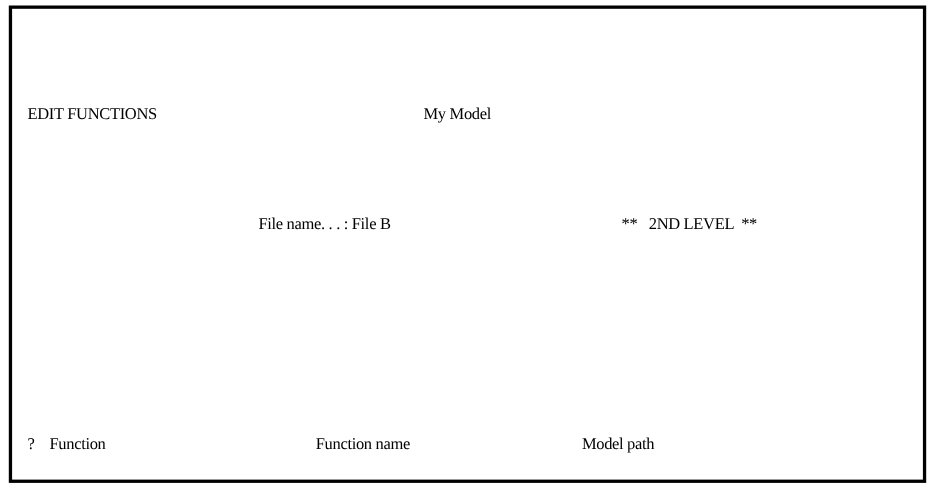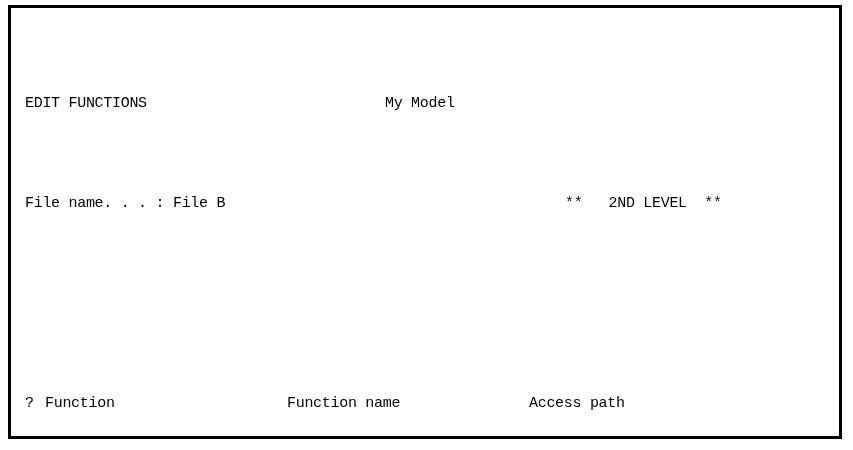--- a/index.html
+++ b/index.html
@@ -28,21 +28,21 @@
 
   
   .term {
     position: absolute;
     left: 0;
     top: 0;
     width: 828px;
     height: 428px;
     padding: 6px 0 0 0;
     box-sizing: border-box;
-    font-family: Liberation Mono, monospace;
+    font-family: Liberation Serif, serif;
     font-size: 15px;
     line-height: 20px;
     color: #000000;
     letter-spacing: -0.30px;
     white-space: pre;
   }
 
   .row {
     display: block;
     height: 20px;
@@ -57,42 +57,42 @@
   .cell {
     display: inline-block;
     white-space: pre;
     vertical-align: top;
     overflow: hidden;
   }
 
   .c-hdr-title  { width: 360px; }
   .c-model      { width: 190px; }
 
-  .c-filelabel  { width: 540px; }
+  .c-filelabel  { width: 540px; text-align: center; }
   .c-level      { width: 260px; }
   .c-ftype      { width: 242px; }
   .c-apath      { width: 220px; }
 </style>
 </head>
 <body>
 
 <div id="screen">
   <div class="term">
 
     
     <div class="row pad-left"><span class="cell c-hdr-title">EDIT FUNCTIONS</span><span class="cell c-model">My Model</span></div>
 
     
     <div class="row"><span class="cell c-filelabel pad-left">File name. . . : File B</span><span class="cell c-level">**   2ND LEVEL  **</span></div>
 
     
     <div class="row blank">.</div>
 
     
-    <div class="row"><span class="cell pad-left" style="width:20px">?</span><span class="cell" style="width:242px">Function</span><span class="cell c-ftype">Function name</span><span class="cell c-apath">Access path</span></div>
+    <div class="row"><span class="cell pad-left" style="width:20px">?</span><span class="cell" style="width:242px">Function</span><span class="cell c-ftype">Function name</span><span class="cell c-apath">Model path</span></div>
 
     
     
 
     
     
     
     
     
     

